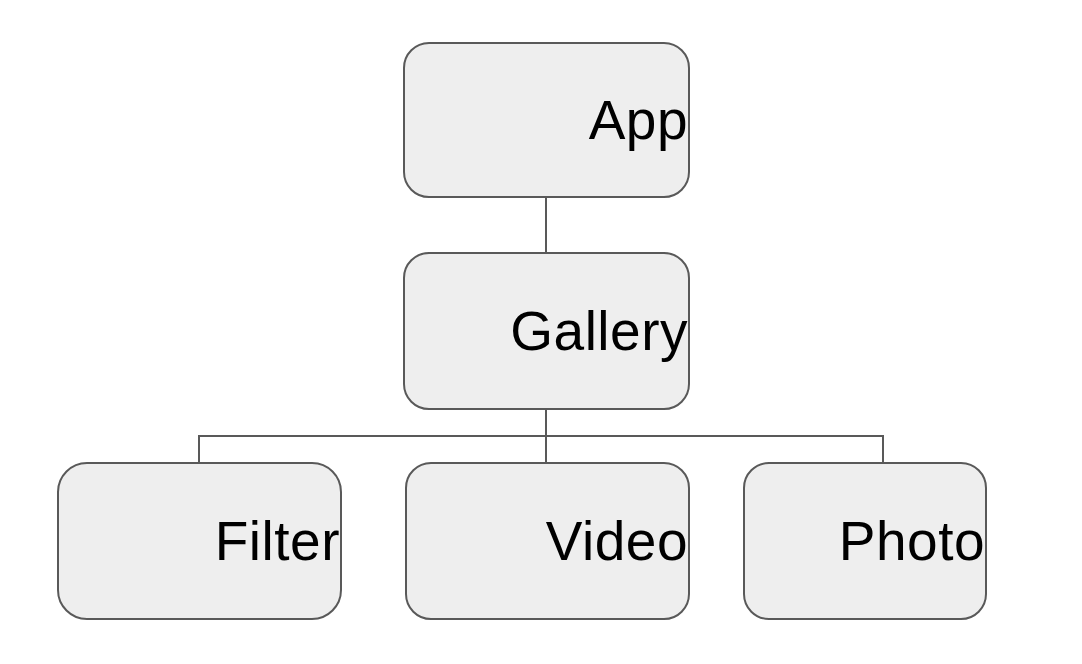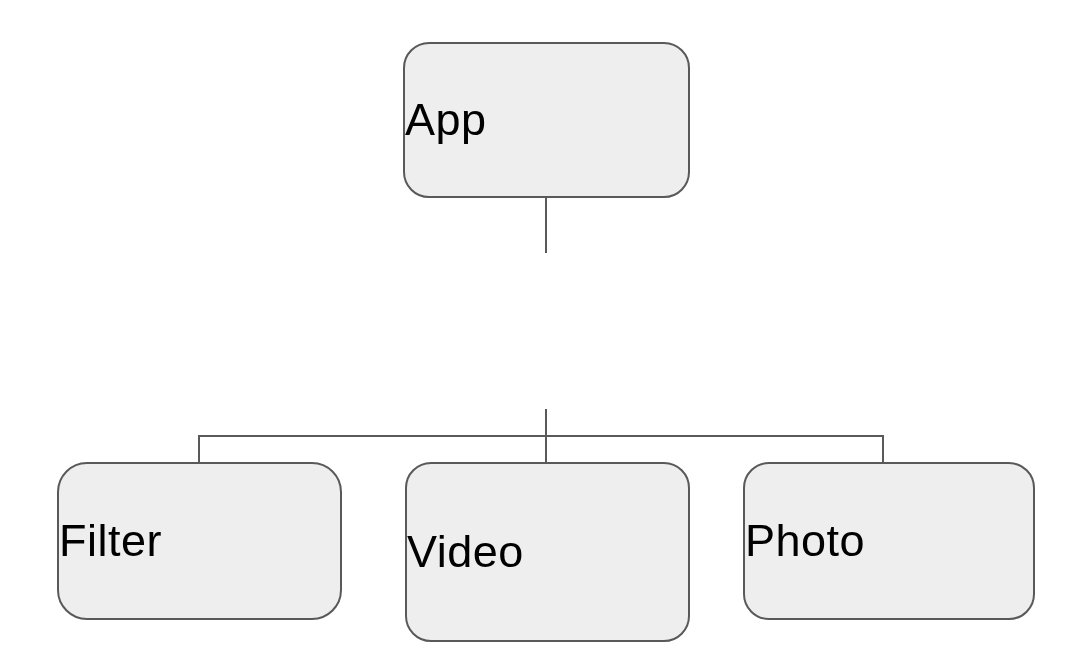--- a/index.html
+++ b/index.html
@@ -16,30 +16,30 @@
     overflow: hidden;
   }
   .node {
     position: absolute;
     box-sizing: border-box;
     background: #eeeeee;
     border: 2px solid #595959;
     border-radius: 26px;
     display: flex;
     align-items: center;
-    justify-content: flex-start;
-    font-size: 45px;
+    justify-content: flex-end;
+    font-size: 55px;
     color: #000000;
     letter-spacing: 0.5px;
   }
   .node-app     { left: 403px; top: 42px;  width: 287px; height: 156px; }
   .node-gallery { left: 403px; top: 252px; width: 287px; height: 158px; }
   .node-filter  { left: 57px;  top: 462px; width: 285px; height: 158px; border-radius: 30px; }
-  .node-video   { left: 405px; top: 462px; width: 285px; height: 180px; }
-  .node-photo   { left: 743px; top: 462px; width: 292px; height: 158px; }
+  .node-video   { left: 405px; top: 462px; width: 285px; height: 158px; }
+  .node-photo   { left: 743px; top: 462px; width: 244px; height: 158px; }
   .edge {
     position: absolute;
     background: #595959;
   }
   .edge-app-gallery      { left: 545px; top: 197px; width: 2px;   height: 56px; }
   .edge-gallery-stem     { left: 545px; top: 409px; width: 2px;   height: 53px; }
   .edge-branch-bar       { left: 198px; top: 435px; width: 686px; height: 2px; }
   .edge-drop-filter      { left: 198px; top: 435px; width: 2px;   height: 28px; }
   .edge-drop-photo       { left: 882px; top: 435px; width: 2px;   height: 28px; }
   .node-label {
@@ -54,20 +54,23 @@
   <div class="edge edge-app-gallery"></div>
   <div class="edge edge-gallery-stem"></div>
   <div class="edge edge-branch-bar"></div>
   <div class="edge edge-drop-filter"></div>
   <div class="edge edge-drop-photo"></div>
 
   <div class="node node-app">
     <span class="node-label">App</span>
   </div>
 
+  <div class="node node-gallery">
+    <span class="node-label">Gallery</span>
+  </div>
 
   <div class="node node-filter">
     <span class="node-label">Filter</span>
   </div>
 
   <div class="node node-video">
     <span class="node-label">Video</span>
   </div>
 
   <div class="node node-photo">

